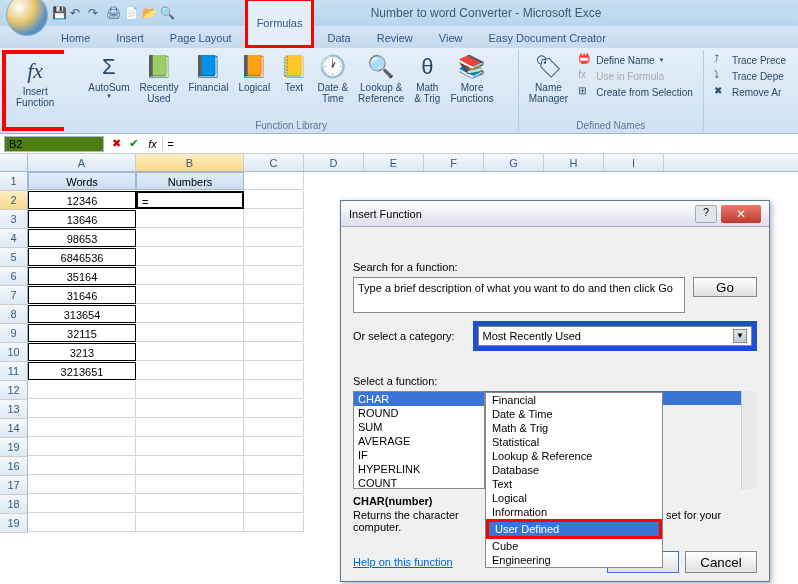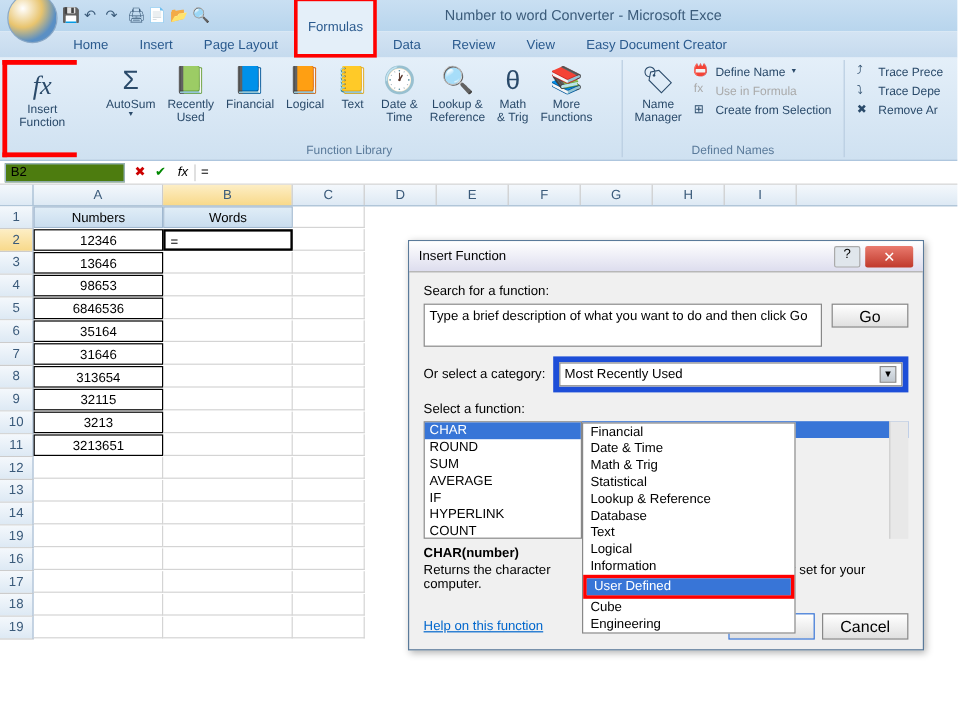--- a/index.html
+++ b/index.html
@@ -51,25 +51,25 @@
 .sheet-row { display: flex; }
 .data-cell { border: 1px solid #000; text-align: center; }
 
 
 .dialog { position: absolute; left: 340px; top: 200px; width: 430px; background: #f0f0f0; border: 1px solid #5a7a9a; box-shadow: 2px 2px 6px rgba(0,0,0,0.3); font-size: 11px; }
 .dlg-title { height: 26px; background: linear-gradient(#fff, #dde); display: flex; align-items: center; padding: 0 8px; border-bottom: 1px solid #aaa; }
 .dlg-title-text { flex: 1; }
 .dlg-close { width: 40px; height: 18px; background: linear-gradient(#e97a6e, #c0392b); color: #fff; text-align: center; border-radius: 2px; margin-left: 4px; font-size: 12px; line-height: 18px; cursor: pointer; }
 .dlg-help { width: 22px; height: 18px; background: #e0e6ec; text-align: center; border: 1px solid #aaa; border-radius: 2px; cursor: pointer; }
 .dlg-body { padding: 10px 12px; }
-.dlg-label { margin-bottom: 4px; }
+.dlg-label { margin-bottom: 4px; margin-top: 24px; }
 .search-row { display: flex; gap: 8px; margin-bottom: 8px; align-items: flex-start; justify-content: center; }
 .search-box { flex: 1; border: 1px solid #888; background: #fff; padding: 4px; height: 36px; font-size: 11px; }
 .go-btn { width: 64px; height: 20px; border: 1px solid #888; background: linear-gradient(#fff, #e0e0e0); cursor: pointer; }
-.cat-row { display: flex; align-items: center; gap: 6px; margin-bottom: 8px; }
+.cat-row { display: flex; align-items: center; gap: 18px; margin-bottom: 8px; }
 .cat-select { flex: 1; border: 5px solid #1d4ed8; }
 .cat-select-inner { border: 1px solid #888; background: #fff; padding: 2px 4px; display: flex; justify-content: space-between; align-items: center; }
 .dropdown-arrow { width: 14px; height: 14px; background: linear-gradient(#e0e6ec, #c0c8d0); border: 1px solid #888; text-align: center; font-size: 8px; line-height: 12px; }
 .func-list { border: 1px solid #888; background: #fff; height: 98px; position: relative; }
 .func-item { padding: 1px 4px; font-size: 11px; }
 .func-item.sel { background: #3875d7; color: #fff; }
 .func-scroll { position: absolute; right: 0; top: 0; width: 16px; height: 100%; background: #e8e8e8; border-left: 1px solid #ccc; }
 .cat-dropdown { position: absolute; left: 132px; top: 1px; width: 178px; background: #fff; border: 1px solid #888; z-index: 5; }
 .cat-item { padding: 1px 6px; font-size: 11px; }
 .cat-item.sel { background: #3875d7; color: #fff; }
@@ -225,22 +225,22 @@
     <div class="ch" style="width:60px;">D</div>
     <div class="ch" style="width:60px;">E</div>
     <div class="ch" style="width:60px;">F</div>
     <div class="ch" style="width:60px;">G</div>
     <div class="ch" style="width:60px;">H</div>
     <div class="ch" style="width:60px;">I</div>
   </div>
   <div class="sheet-body">
     <div class="sheet-row">
       <div class="row-hdr">1</div>
+      <div class="cell header-cell">Words</div>
       <div class="cell header-cell">Numbers</div>
-      <div class="cell header-cell">Words</div>
       <div class="cell" style="width:60px;"></div>
     </div>
     <div class="sheet-row">
       <div class="row-hdr sel">2</div>
       <div class="cell data-cell">12346</div>
       <div class="cell active" style="text-align:left;">=</div>
       <div class="cell" style="width:60px;"></div>
     </div>
     <div class="sheet-row">
         <div class="row-hdr">3</div>

